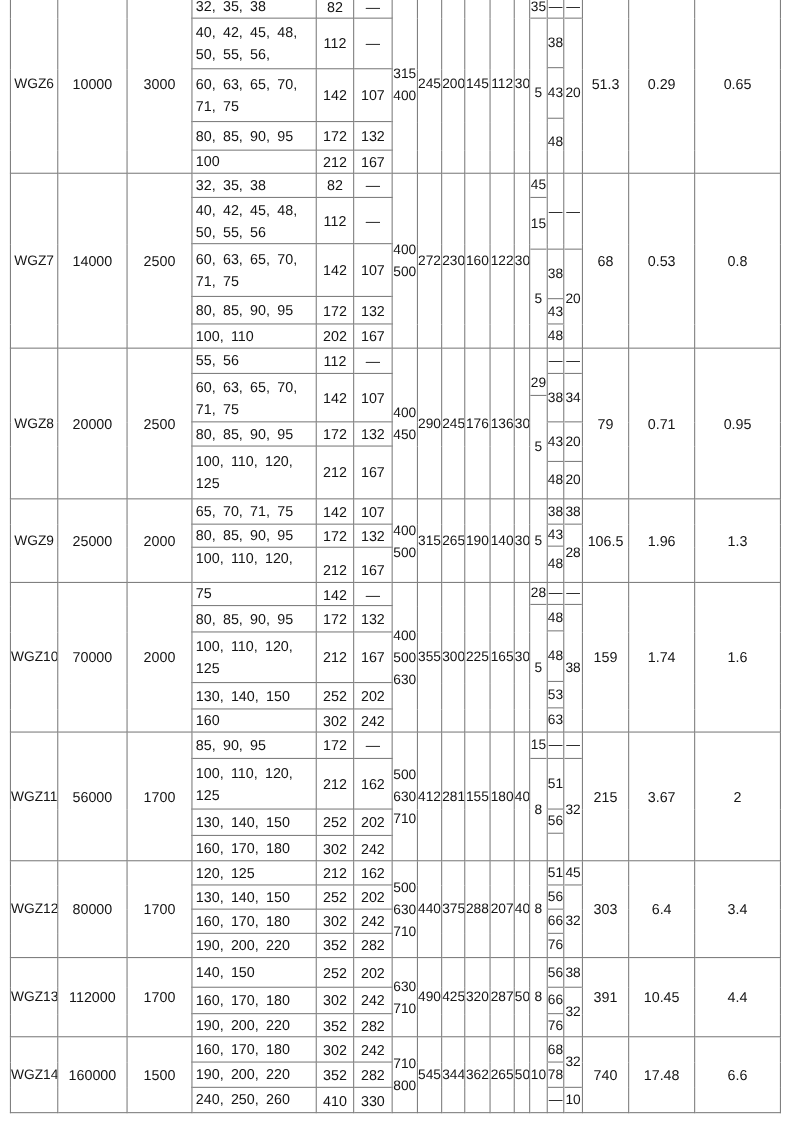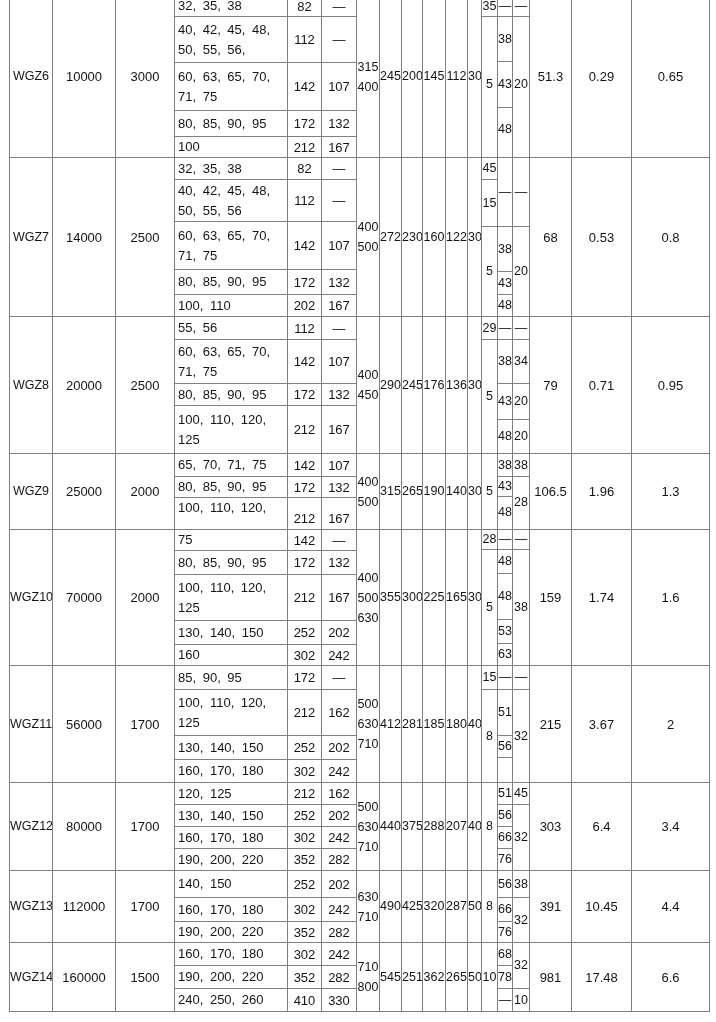--- a/index.html
+++ b/index.html
@@ -174,21 +174,21 @@
             <td>—</td>
             <td rowspan="4" class="dcol">400
 450</td>
             <td rowspan="4" class="dim">290</td>
             <td rowspan="4" class="dim">245</td>
             <td rowspan="4" class="dim">176</td>
             <td rowspan="4" class="dim">136</td>
             <td rowspan="4" class="dim">30</td>
             <td rowspan="4" class="ncol">
               <div class="stack" style="height: 136px;">
-                <div class="seg" style="height: 23px;">29</div>
+                <div class="seg" style="height: 23px; margin-top: 20px;">29</div>
                 <div class="seg last" style="height: 114px;">5</div>
               </div>
             </td>
             <td rowspan="4" class="ncol">
               <div class="stack" style="height: 136px;">
                 <div class="seg" style="height: 23px;">—</div>
                 <div class="seg" style="height: 44px;">38</div>
                 <div class="seg" style="height: 36px;">43</div>
                 <div class="seg last" style="height: 34px;">48</div>
               </div>
@@ -331,21 +331,21 @@
             <td rowspan="4">56000</td>
             <td rowspan="4">1700</td>
             <td class="bore">85, 90, 95</td>
             <td>172</td>
             <td>—</td>
             <td rowspan="4" class="dcol">500
 630
 710</td>
             <td rowspan="4" class="dim">412</td>
             <td rowspan="4" class="dim">281</td>
-            <td rowspan="4" class="dim">185</td>
+            <td rowspan="4" class="dim">155</td>
             <td rowspan="4" class="dim">180</td>
             <td rowspan="4" class="dim">40</td>
             <td rowspan="4" class="ncol">
               <div class="stack" style="height: 116px;">
                 <div class="seg" style="height: 24px;">15</div>
                 <div class="seg last" style="height: 93px;">8</div>
               </div>
             </td>
             <td rowspan="4" class="ncol">
               <div class="stack" style="height: 116px;">
@@ -482,21 +482,21 @@
           <tr style="height: 23px;">
             <td rowspan="3" class="model">WGZ14</td>
             <td rowspan="3">160000</td>
             <td rowspan="3">1500</td>
             <td class="bore">160, 170, 180</td>
             <td>302</td>
             <td>242</td>
             <td rowspan="3" class="dcol">710
 800</td>
             <td rowspan="3" class="dim">545</td>
-            <td rowspan="3" class="dim">251</td>
+            <td rowspan="3" class="dim">344</td>
             <td rowspan="3" class="dim">362</td>
             <td rowspan="3" class="dim">265</td>
             <td rowspan="3" class="dim">50</td>
             <td rowspan="3" class="ncol">
               <div class="stack" style="height: 68px;">
                 <div class="seg last" style="height: 69px;">10</div>
               </div>
             </td>
             <td rowspan="3" class="ncol">
               <div class="stack" style="height: 68px;">
@@ -504,21 +504,21 @@
                 <div class="seg" style="height: 23px;">78</div>
                 <div class="seg last" style="height: 23px;">—</div>
               </div>
             </td>
             <td rowspan="3" class="ncol">
               <div class="stack" style="height: 68px;">
                 <div class="seg" style="height: 46px;">32</div>
                 <div class="seg last" style="height: 23px;">10</div>
               </div>
             </td>
-            <td rowspan="3" class="tail">981</td>
+            <td rowspan="3" class="tail">740</td>
             <td rowspan="3" class="tail">17.48</td>
             <td rowspan="3" class="tail">6.6</td>
           </tr>
           <tr style="height: 23px;">
             <td class="bore">190, 200, 220</td>
             <td>352</td>
             <td>282</td>
           </tr>
           <tr style="height: 23px;">
             <td class="bore">240, 250, 260</td>

